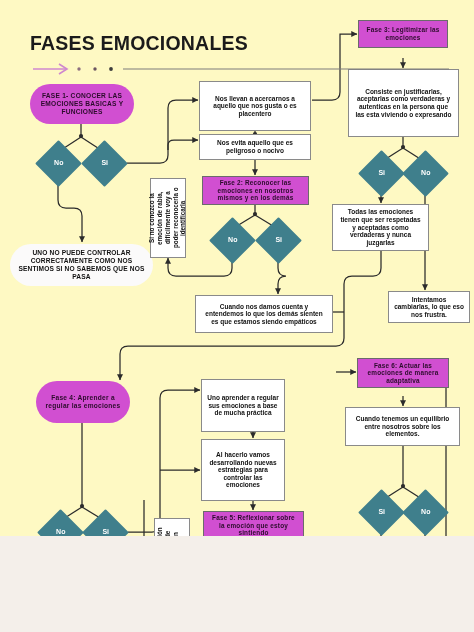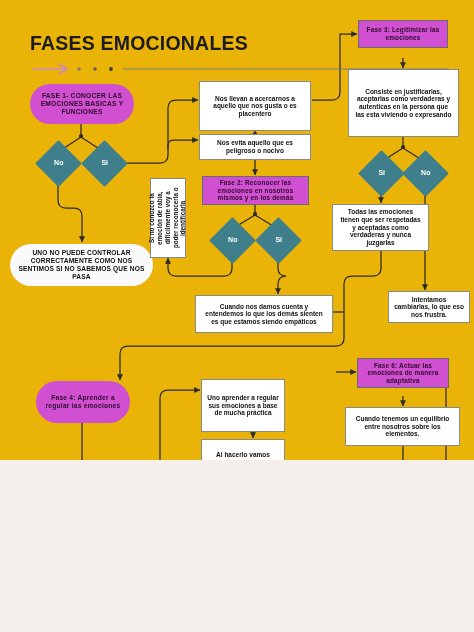--- a/index.html
+++ b/index.html
@@ -7,22 +7,22 @@
     margin: 0;
     padding: 0;
     background: #f4efea;
   }
   body {
     font-family: "Liberation Sans", sans-serif;
   }
   #canvas {
     position: relative;
     width: 474px;
-    height: 460px;
-    background: #eab308;
+    height: 536px;
+    background: #fef9c3;
     overflow: hidden;
   }
   #edges {
     position: absolute;
     left: 0; top: 0;
     width: 474px;
     height: 632px;
     pointer-events: none;
   }
   .node {

